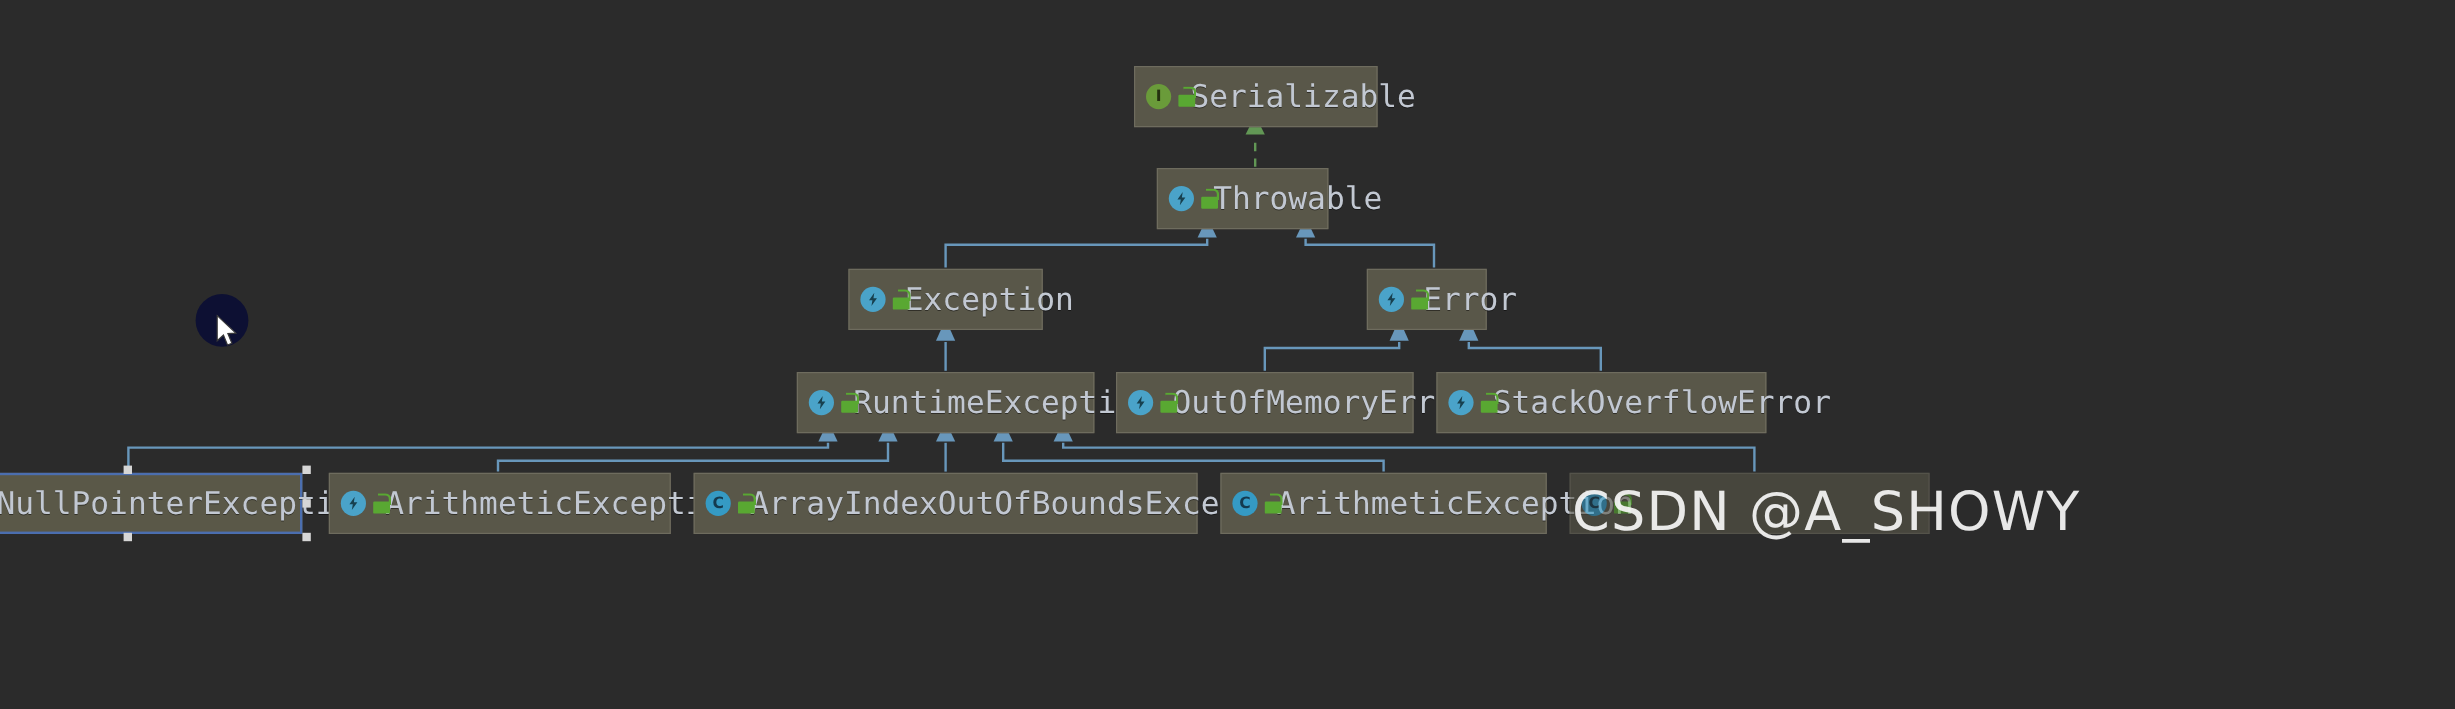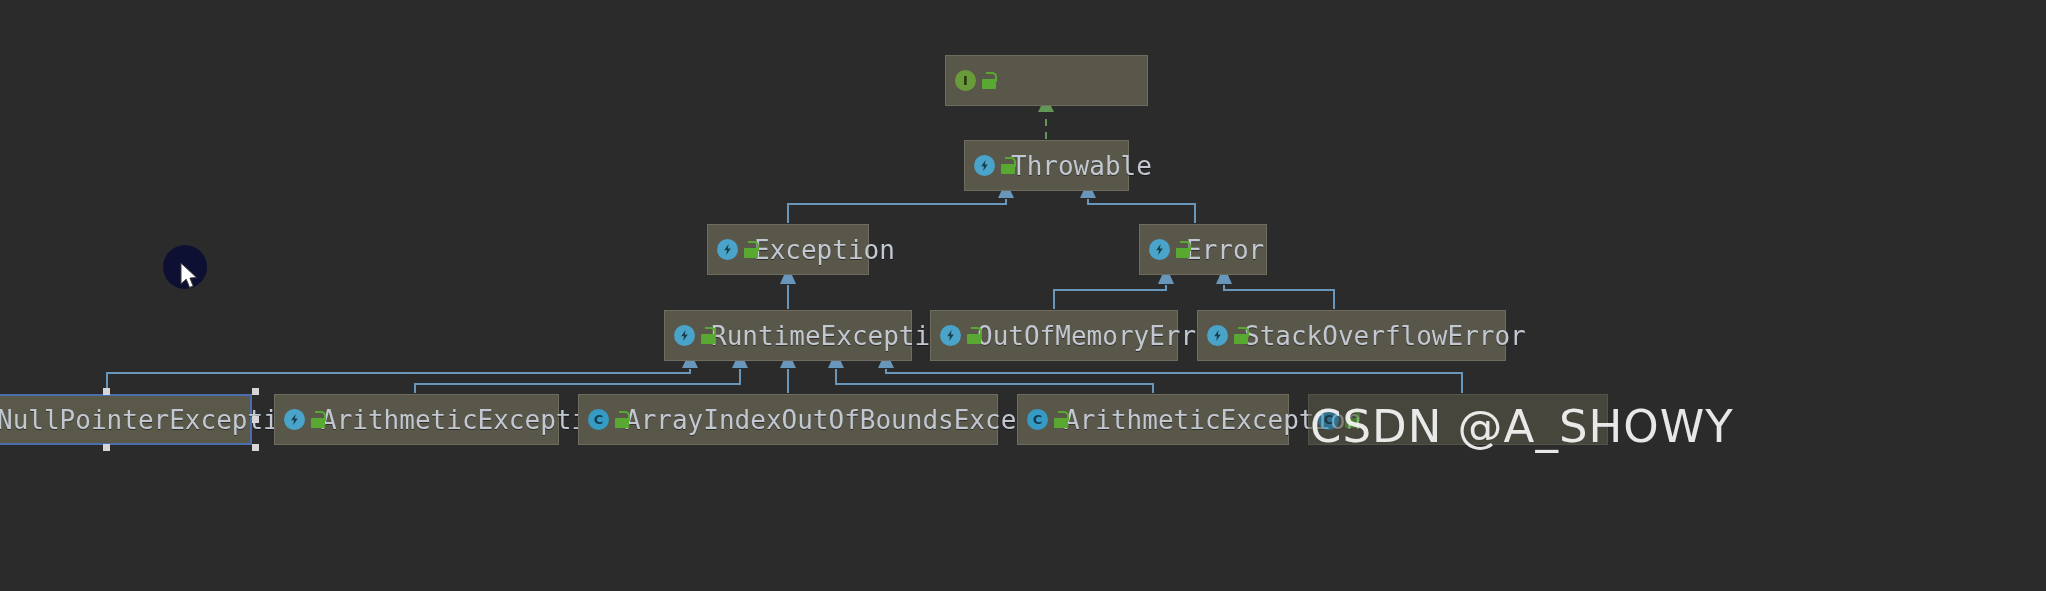--- a/index.html
+++ b/index.html
@@ -200,23 +200,24 @@
   <div id="node-layer">
 
     <div class="uml-node" style="left:945px; top:55px; width:203px;">
       <span class="icon-wrap">
         <span class="ic-circle ic-interface">I</span>
       </span>
       <span class="ic-lock">
         <span class="shackle"></span>
           <span class="body"></span>
       </span>
-    </div>
-
-    <div class="uml-node" style="left:964px; top:140px; width:165px;">
+      <span class="node-label">Serializable</span>
+    </div>
+
+    <div class="uml-node" style="left:964px; top:140px; width:143px;">
       <span class="icon-wrap">
         <span class="ic-circle ic-exception">
           <svg width="13" height="13" viewBox="0 0 13 13">
               <path d="M7.6 1 L3.2 7.2 L6 7.2 L5.2 12 L9.8 5.6 L6.9 5.6 Z" fill="#17404f"></path>
             </svg>
         </span>
       </span>
       <span class="ic-lock">
         <span class="shackle"></span>
           <span class="body"></span>
@@ -232,21 +233,21 @@
             </svg>
         </span>
       </span>
       <span class="ic-lock">
         <span class="shackle"></span>
           <span class="body"></span>
       </span>
       <span class="node-label">Exception</span>
     </div>
 
-    <div class="uml-node" style="left:1139px; top:224px; width:128px;">
+    <div class="uml-node" style="left:1139px; top:224px; width:100px;">
       <span class="icon-wrap">
         <span class="ic-circle ic-exception">
           <svg width="13" height="13" viewBox="0 0 13 13">
               <path d="M7.6 1 L3.2 7.2 L6 7.2 L5.2 12 L9.8 5.6 L6.9 5.6 Z" fill="#17404f"></path>
             </svg>
         </span>
       </span>
       <span class="ic-lock">
         <span class="shackle"></span>
           <span class="body"></span>
@@ -277,21 +278,21 @@
             </svg>
         </span>
       </span>
       <span class="ic-lock">
         <span class="shackle"></span>
           <span class="body"></span>
       </span>
       <span class="node-label">OutOfMemoryError</span>
     </div>
 
-    <div class="uml-node" style="left:1197px; top:310px; width:309px;">
+    <div class="uml-node" style="left:1197px; top:310px; width:275px;">
       <span class="icon-wrap">
         <span class="ic-circle ic-exception">
           <svg width="13" height="13" viewBox="0 0 13 13">
               <path d="M7.6 1 L3.2 7.2 L6 7.2 L5.2 12 L9.8 5.6 L6.9 5.6 Z" fill="#17404f"></path>
             </svg>
         </span>
       </span>
       <span class="ic-lock">
         <span class="shackle"></span>
           <span class="body"></span>

